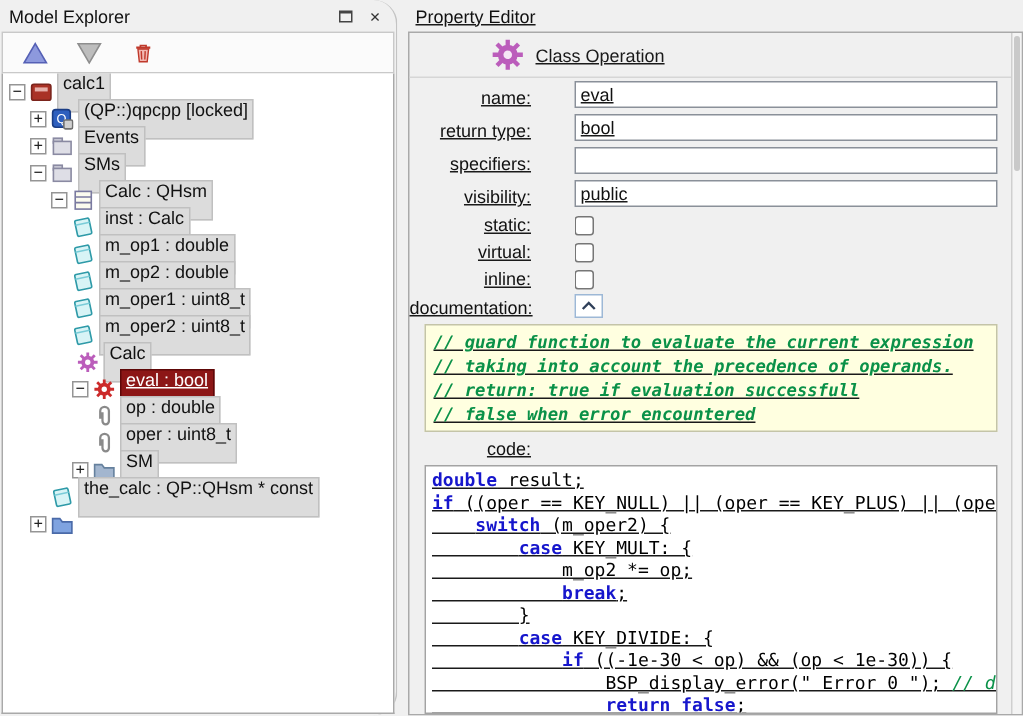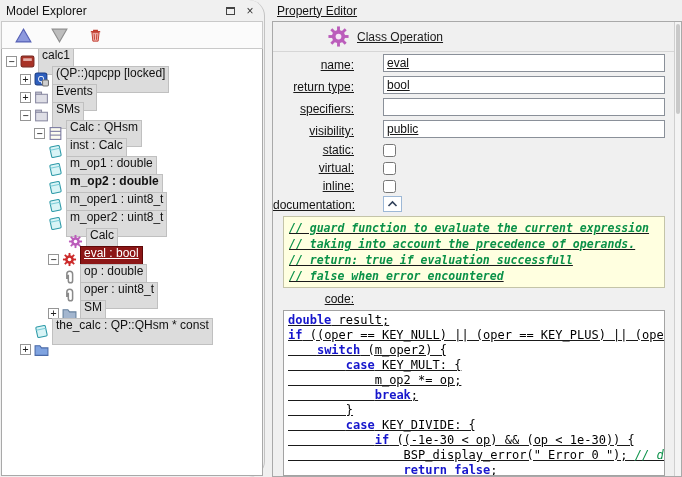--- a/index.html
+++ b/index.html
@@ -165,21 +165,21 @@
           <span class="tree-icon">
             <svg viewBox="0 0 14 14">
               <g transform="rotate(-12 7 7)">
                 <rect x="2.5" y="2" width="9" height="10" rx="1" fill="#d8f4f6" stroke="#2e9aa8"></rect>
                 <line x1="2.5" y1="4.8" x2="11.5" y2="4.8" stroke="#7accd8"></line>
               </g>
             </svg>
           </span>
           <span class="tree-label">m_op1 : double</span>
         </div>
-        <div class="tree-row" style="padding-left: 46px; font-weight: bold;">
+        <div class="tree-row" style="padding-left: 46px;">
           <span class="tree-icon">
             <svg viewBox="0 0 14 14">
               <g transform="rotate(-12 7 7)">
                 <rect x="2.5" y="2" width="9" height="10" rx="1" fill="#d8f4f6" stroke="#2e9aa8"></rect>
                 <line x1="2.5" y1="4.8" x2="11.5" y2="4.8" stroke="#7accd8"></line>
               </g>
             </svg>
           </span>
           <span class="tree-label">m_op2 : double</span>
         </div>
@@ -198,21 +198,21 @@
           <span class="tree-icon">
             <svg viewBox="0 0 14 14">
               <g transform="rotate(-12 7 7)">
                 <rect x="2.5" y="2" width="9" height="10" rx="1" fill="#d8f4f6" stroke="#2e9aa8"></rect>
                 <line x1="2.5" y1="4.8" x2="11.5" y2="4.8" stroke="#7accd8"></line>
               </g>
             </svg>
           </span>
           <span class="tree-label">m_oper2 : uint8_t</span>
         </div>
-        <div class="tree-row" style="padding-left: 66px;">
+        <div class="tree-row" style="padding-left: 49px;">
           <span class="tree-icon">
             <svg viewBox="0 0 16 16">
               <g stroke="#bb5dbb" stroke-width="2">
                 <line x1="8" y1="1" x2="8" y2="15"></line>
                 <line x1="1" y1="8" x2="15" y2="8"></line>
                 <line x1="3" y1="3" x2="13" y2="13"></line>
                 <line x1="13" y1="3" x2="3" y2="13"></line>
               </g>
               <circle cx="8" cy="8" r="4.6" fill="#bb5dbb"></circle>
               <circle cx="8" cy="8" r="1.9" fill="#ffffff"></circle>

